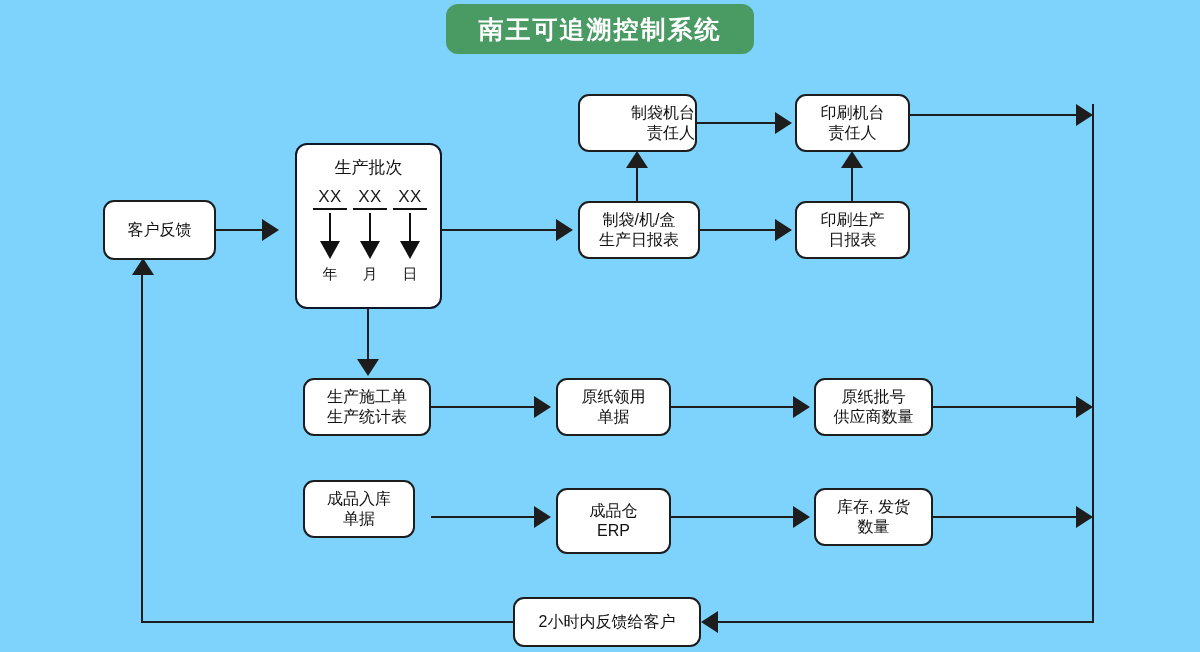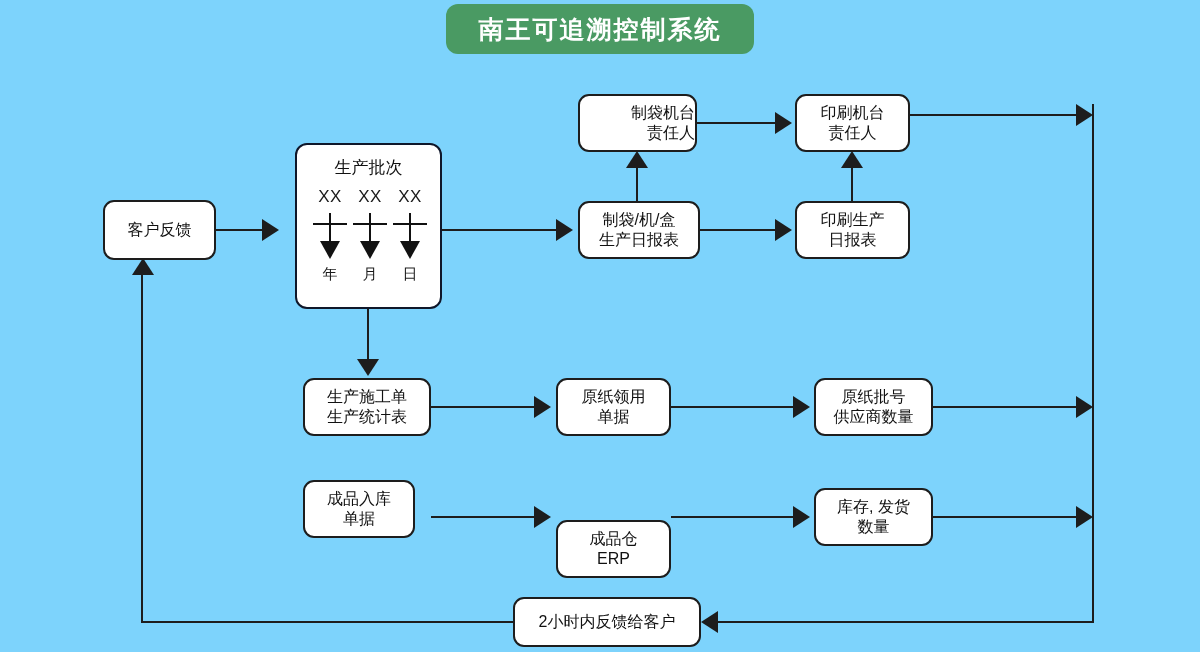--- a/index.html
+++ b/index.html
@@ -79,21 +79,21 @@
   }
   .batch-col {
     position: absolute;
     width: 34px;
     text-align: center;
   }
   .batch-xx {
     font-size: 17px;
     letter-spacing: 0.5px;
     border-bottom: 2px solid #111;
-    padding-bottom: 16px;
+    padding-bottom: 1px;
     display: block;
   }
   .batch-unit {
     font-size: 15px;
     display: block;
     position: absolute;
     top: 78px;
     left: 0;
     width: 34px;
   }
@@ -234,21 +234,21 @@
   <div class="node" style="left:814px; top:378px; width:119px; height:58px;">
     <span>原纸批号</span>
     <span class="line2">供应商数量</span>
   </div>
 
   <div class="node" style="left:303px; top:480px; width:112px; height:58px;">
     <span>成品入库</span>
     <span class="line2">单据</span>
   </div>
 
-  <div class="node" style="left:556px; top:488px; width:115px; height:58px;margin-top:32px;">
+  <div class="node" style="left:556px; top:488px; width:115px; height:66px;">
     <span>成品仓</span>
     <span class="line2">ERP</span>
   </div>
 
   <div class="node" style="left:814px; top:488px; width:119px; height:58px;">
     <span>库存, 发货</span>
     <span class="line2">数量</span>
   </div>
 
   <div class="node" style="left:513px; top:597px; width:188px; height:50px;">

